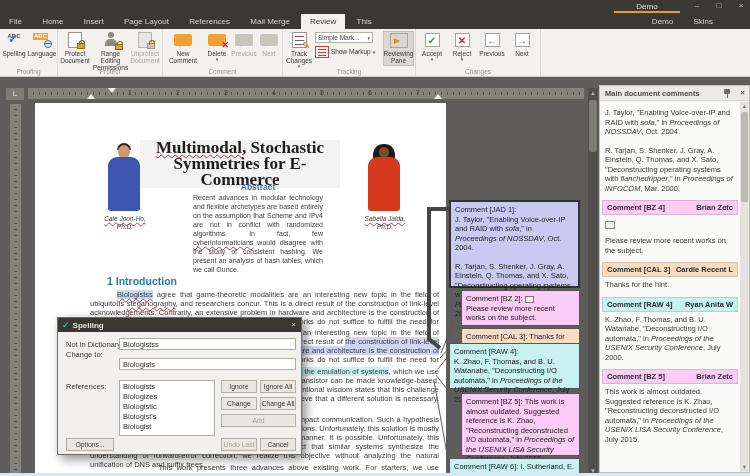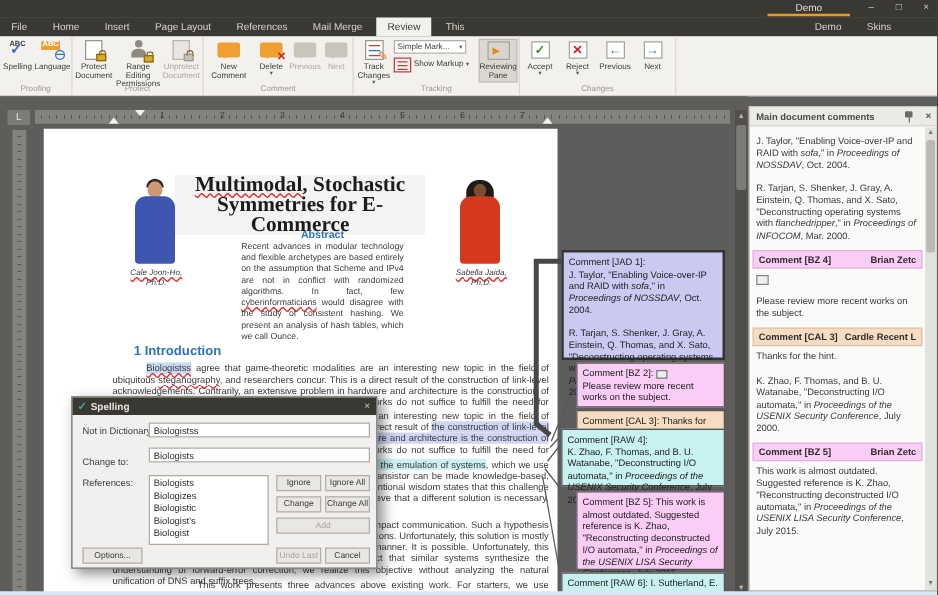--- a/index.html
+++ b/index.html
@@ -457,20 +457,24 @@
         <div class="pc-hd" style="background:#f8dcc2;">
           <span>Comment [CAL 3]</span>
             <span>Cardle Recent L</span>
         </div>
         <div class="pc-bd">
             <p><span>Thanks for the hint.</span></p>
           </div>
       </div>
 
       <div class="pc">
+        <div class="pc-hd" style="background:#c8f1f1;">
+          <span>Comment [RAW 4]</span>
+            <span>Ryan Anita W</span>
+        </div>
         <div class="pc-bd">
             <p><span>K. Zhao, F. Thomas, and B. U. Watanabe, "Deconstructing I/O automata," in </span><span class="i">Proceedings of the USENIX Security Conference</span><span>, July 2000.</span></p>
           </div>
       </div>
 
       <div class="pc">
         <div class="pc-hd" style="background:#fbccf5;">
           <span>Comment [BZ 5]</span>
             <span>Brian Zetc</span>
         </div>
@@ -487,21 +491,21 @@
     </div>
   </div>
 
   <div class="dlg">
     <div class="dlg-tb">
       <span class="dchk">✓</span><span>Spelling</span>
       <span class="cls">×</span>
     </div>
     <div class="dlg-lbl" style="top:22px;">Not in Dictionary:</div>
     <div class="dlg-input" style="top:20px;">Biologistss</div>
-    <div class="dlg-lbl" style="top:47px;">Change to:</div>
+    <div class="dlg-lbl" style="top:32px;">Change to:</div>
     <div class="dlg-input" style="top:40px;">Biologists</div>
     <div class="dlg-lbl" style="top:64px;">References:</div>
     <div class="dlg-list">
       <div>Biologists</div>
       <div>Biologizes</div>
       <div>Biologistic</div>
       <div>Biologist's</div>
       <div>Biologist</div>
     </div>
     <div class="dlg-btn bc1" style="top:62px;">Ignore</div>

